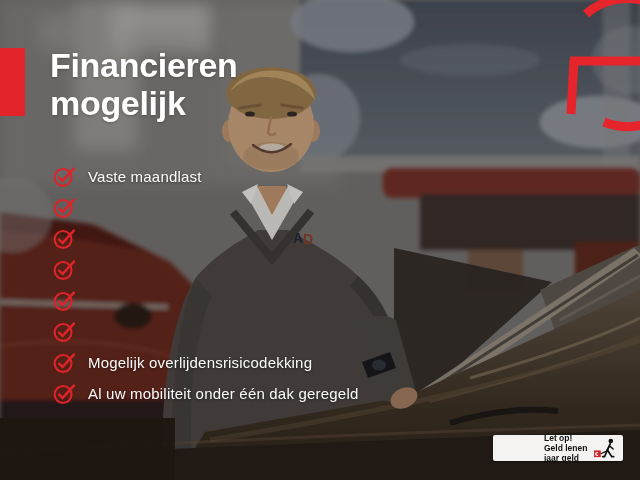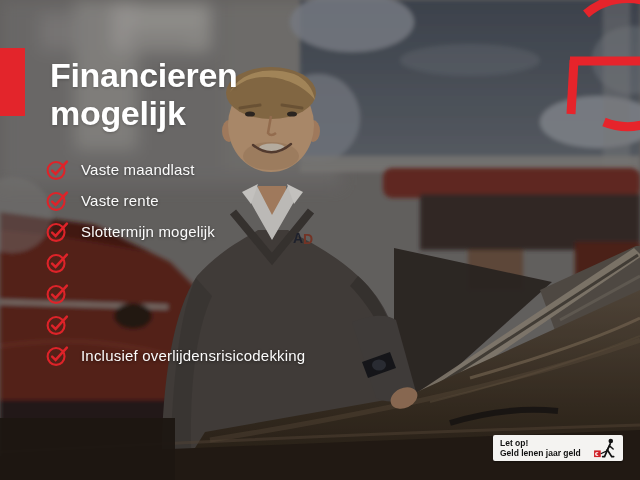--- a/index.html
+++ b/index.html
@@ -4,35 +4,35 @@
 <style>
   html,body{margin:0;padding:0;background:#222;}
   .stage{
     position:relative;width:640px;height:480px;overflow:hidden;
     font-family:"Liberation Sans",sans-serif;background:#73716f;
   }
   .stage svg.photo{position:absolute;left:0;top:0;width:640px;height:480px;display:block;}
   
   .red-bar{position:absolute;left:0;top:48px;width:25px;height:68px;background:#e3252b;}
   
-  .title{position:absolute;left:50px;top:56px;color:#ffffff;font-size:34px;line-height:38px;
+  .title{position:absolute;left:50px;top:46px;color:#ffffff;font-size:34px;line-height:38px;
          font-weight:600;letter-spacing:-0.3px;text-shadow:0 1px 3px rgba(0,0,0,.25);}
   
-  .checklist{position:absolute;left:46px;top:154px;display:flex;flex-direction:column;margin:0;padding:0;list-style:none;}
+  .checklist{position:absolute;left:46px;top:154px;display:flex;flex-direction:column;margin:7px;padding:0;list-style:none;}
   .check-item{display:flex;align-items:center;height:31px;}
   .check-icon{width:23px;height:23px;margin-right:12px;flex:0 0 auto;}
   .check-label{color:#fbfbfb;font-size:15px;font-weight:500;letter-spacing:.2px;white-space:nowrap;
                text-shadow:0 1px 3px rgba(0,0,0,.45);}
   
   .brand-mark{position:absolute;top:0;right:0;width:80px;height:138px;}
   
   .warning-box{position:absolute;left:493px;top:435px;width:130px;height:26px;background:#f4f3f1;
                border-radius:2px;display:flex;align-items:center;box-sizing:border-box;
                padding:2px 4px 2px 7px;box-shadow:0 1px 2px rgba(0,0,0,.4);}
-  .warning-text{flex:1 1 auto;color:#121212;font-size:8.5px;line-height:10px;font-weight:700;letter-spacing:0;}
+  .warning-text{flex:1 1 auto;color:#121212;font-size:8.5px;line-height:10px;font-weight:700;letter-spacing:0;margin-left:44px;}
   .warning-icon{width:26px;height:21px;flex:0 0 auto;}
 </style>
 </head>
 <body>
 
 <div class="stage">
 
   <svg class="photo" viewBox="0 0 640 480" preserveAspectRatio="none" aria-hidden="true">
     <defs>
       <filter id="b8" x="-20%" y="-20%" width="140%" height="140%">
@@ -160,53 +160,58 @@
           <circle cx="10.5" cy="13" r="8.8" fill="none" stroke="#de2329" stroke-width="2.2"></circle>
           <path d="M6.4 13.2 L10 16.6 L21.8 3.8" fill="none" stroke="#de2329" stroke-width="2.6" stroke-linecap="round"></path>
         </svg>
       <span class="check-label">Vaste maandlast</span>
     </li>
     <li class="check-item">
       <svg class="check-icon" viewBox="0 0 24 24">
           <circle cx="10.5" cy="13" r="8.8" fill="none" stroke="#de2329" stroke-width="2.2"></circle>
           <path d="M6.4 13.2 L10 16.6 L21.8 3.8" fill="none" stroke="#de2329" stroke-width="2.6" stroke-linecap="round"></path>
         </svg>
-      <span class="check-label">Vaste rente</span>
-    </li>
-    <li class="check-item">
-      <svg class="check-icon" viewBox="0 0 24 24">
-          <circle cx="10.5" cy="13" r="8.8" fill="none" stroke="#de2329" stroke-width="2.2"></circle>
-          <path d="M6.4 13.2 L10 16.6 L21.8 3.8" fill="none" stroke="#de2329" stroke-width="2.6" stroke-linecap="round"></path>
-        </svg>
-      <span class="check-label">Slottermijn mogelijk</span>
-    </li>
-    <li class="check-item">
-      <svg class="check-icon" viewBox="0 0 24 24">
-          <circle cx="10.5" cy="13" r="8.8" fill="none" stroke="#de2329" stroke-width="2.2"></circle>
-          <path d="M6.4 13.2 L10 16.6 L21.8 3.8" fill="none" stroke="#de2329" stroke-width="2.6" stroke-linecap="round"></path>
-        </svg>
-    </li>
-    <li class="check-item">
-      <svg class="check-icon" viewBox="0 0 24 24">
-          <circle cx="10.5" cy="13" r="8.8" fill="none" stroke="#de2329" stroke-width="2.2"></circle>
-          <path d="M6.4 13.2 L10 16.6 L21.8 3.8" fill="none" stroke="#de2329" stroke-width="2.6" stroke-linecap="round"></path>
-        </svg>
-    </li>
-    <li class="check-item">
-      <svg class="check-icon" viewBox="0 0 24 24">
-          <circle cx="10.5" cy="13" r="8.8" fill="none" stroke="#de2329" stroke-width="2.2"></circle>
-          <path d="M6.4 13.2 L10 16.6 L21.8 3.8" fill="none" stroke="#de2329" stroke-width="2.6" stroke-linecap="round"></path>
-        </svg>
-    </li>
-    <li class="check-item">
-      <svg class="check-icon" viewBox="0 0 24 24">
-          <circle cx="10.5" cy="13" r="8.8" fill="none" stroke="#de2329" stroke-width="2.2"></circle>
-          <path d="M6.4 13.2 L10 16.6 L21.8 3.8" fill="none" stroke="#de2329" stroke-width="2.6" stroke-linecap="round"></path>
-        </svg>
-      <span class="check-label">Inclusief overlijdensrisicodekking</span>
+    </li>
+    <li class="check-item">
+      <svg class="check-icon" viewBox="0 0 24 24">
+          <circle cx="10.5" cy="13" r="8.8" fill="none" stroke="#de2329" stroke-width="2.2"></circle>
+          <path d="M6.4 13.2 L10 16.6 L21.8 3.8" fill="none" stroke="#de2329" stroke-width="2.6" stroke-linecap="round"></path>
+        </svg>
+    </li>
+    <li class="check-item">
+      <svg class="check-icon" viewBox="0 0 24 24">
+          <circle cx="10.5" cy="13" r="8.8" fill="none" stroke="#de2329" stroke-width="2.2"></circle>
+          <path d="M6.4 13.2 L10 16.6 L21.8 3.8" fill="none" stroke="#de2329" stroke-width="2.6" stroke-linecap="round"></path>
+        </svg>
+    </li>
+    <li class="check-item">
+      <svg class="check-icon" viewBox="0 0 24 24">
+          <circle cx="10.5" cy="13" r="8.8" fill="none" stroke="#de2329" stroke-width="2.2"></circle>
+          <path d="M6.4 13.2 L10 16.6 L21.8 3.8" fill="none" stroke="#de2329" stroke-width="2.6" stroke-linecap="round"></path>
+        </svg>
+    </li>
+    <li class="check-item">
+      <svg class="check-icon" viewBox="0 0 24 24">
+          <circle cx="10.5" cy="13" r="8.8" fill="none" stroke="#de2329" stroke-width="2.2"></circle>
+          <path d="M6.4 13.2 L10 16.6 L21.8 3.8" fill="none" stroke="#de2329" stroke-width="2.6" stroke-linecap="round"></path>
+        </svg>
+    </li>
+    <li class="check-item">
+      <svg class="check-icon" viewBox="0 0 24 24">
+          <circle cx="10.5" cy="13" r="8.8" fill="none" stroke="#de2329" stroke-width="2.2"></circle>
+          <path d="M6.4 13.2 L10 16.6 L21.8 3.8" fill="none" stroke="#de2329" stroke-width="2.6" stroke-linecap="round"></path>
+        </svg>
+      <span class="check-label">Mogelijk overlijdensrisicodekking</span>
+    </li>
+    <li class="check-item">
+      <svg class="check-icon" viewBox="0 0 24 24">
+          <circle cx="10.5" cy="13" r="8.8" fill="none" stroke="#de2329" stroke-width="2.2"></circle>
+          <path d="M6.4 13.2 L10 16.6 L21.8 3.8" fill="none" stroke="#de2329" stroke-width="2.6" stroke-linecap="round"></path>
+        </svg>
+      <span class="check-label">Al uw mobiliteit onder één dak geregeld</span>
     </li>
   </ul>
 
   <svg class="brand-mark" viewBox="0 0 80 138">
     <path d="M 26 14 A 64 64 0 1 1 44 122" fill="none" stroke="#e6242b" stroke-width="9"></path>
     <path d="M 10 61 L 80 61" stroke="#e6242b" stroke-width="9"></path>
     <path d="M 14 60 L 11 114" stroke="#e6242b" stroke-width="9"></path>
   </svg>
 
   <div class="warning-box">

